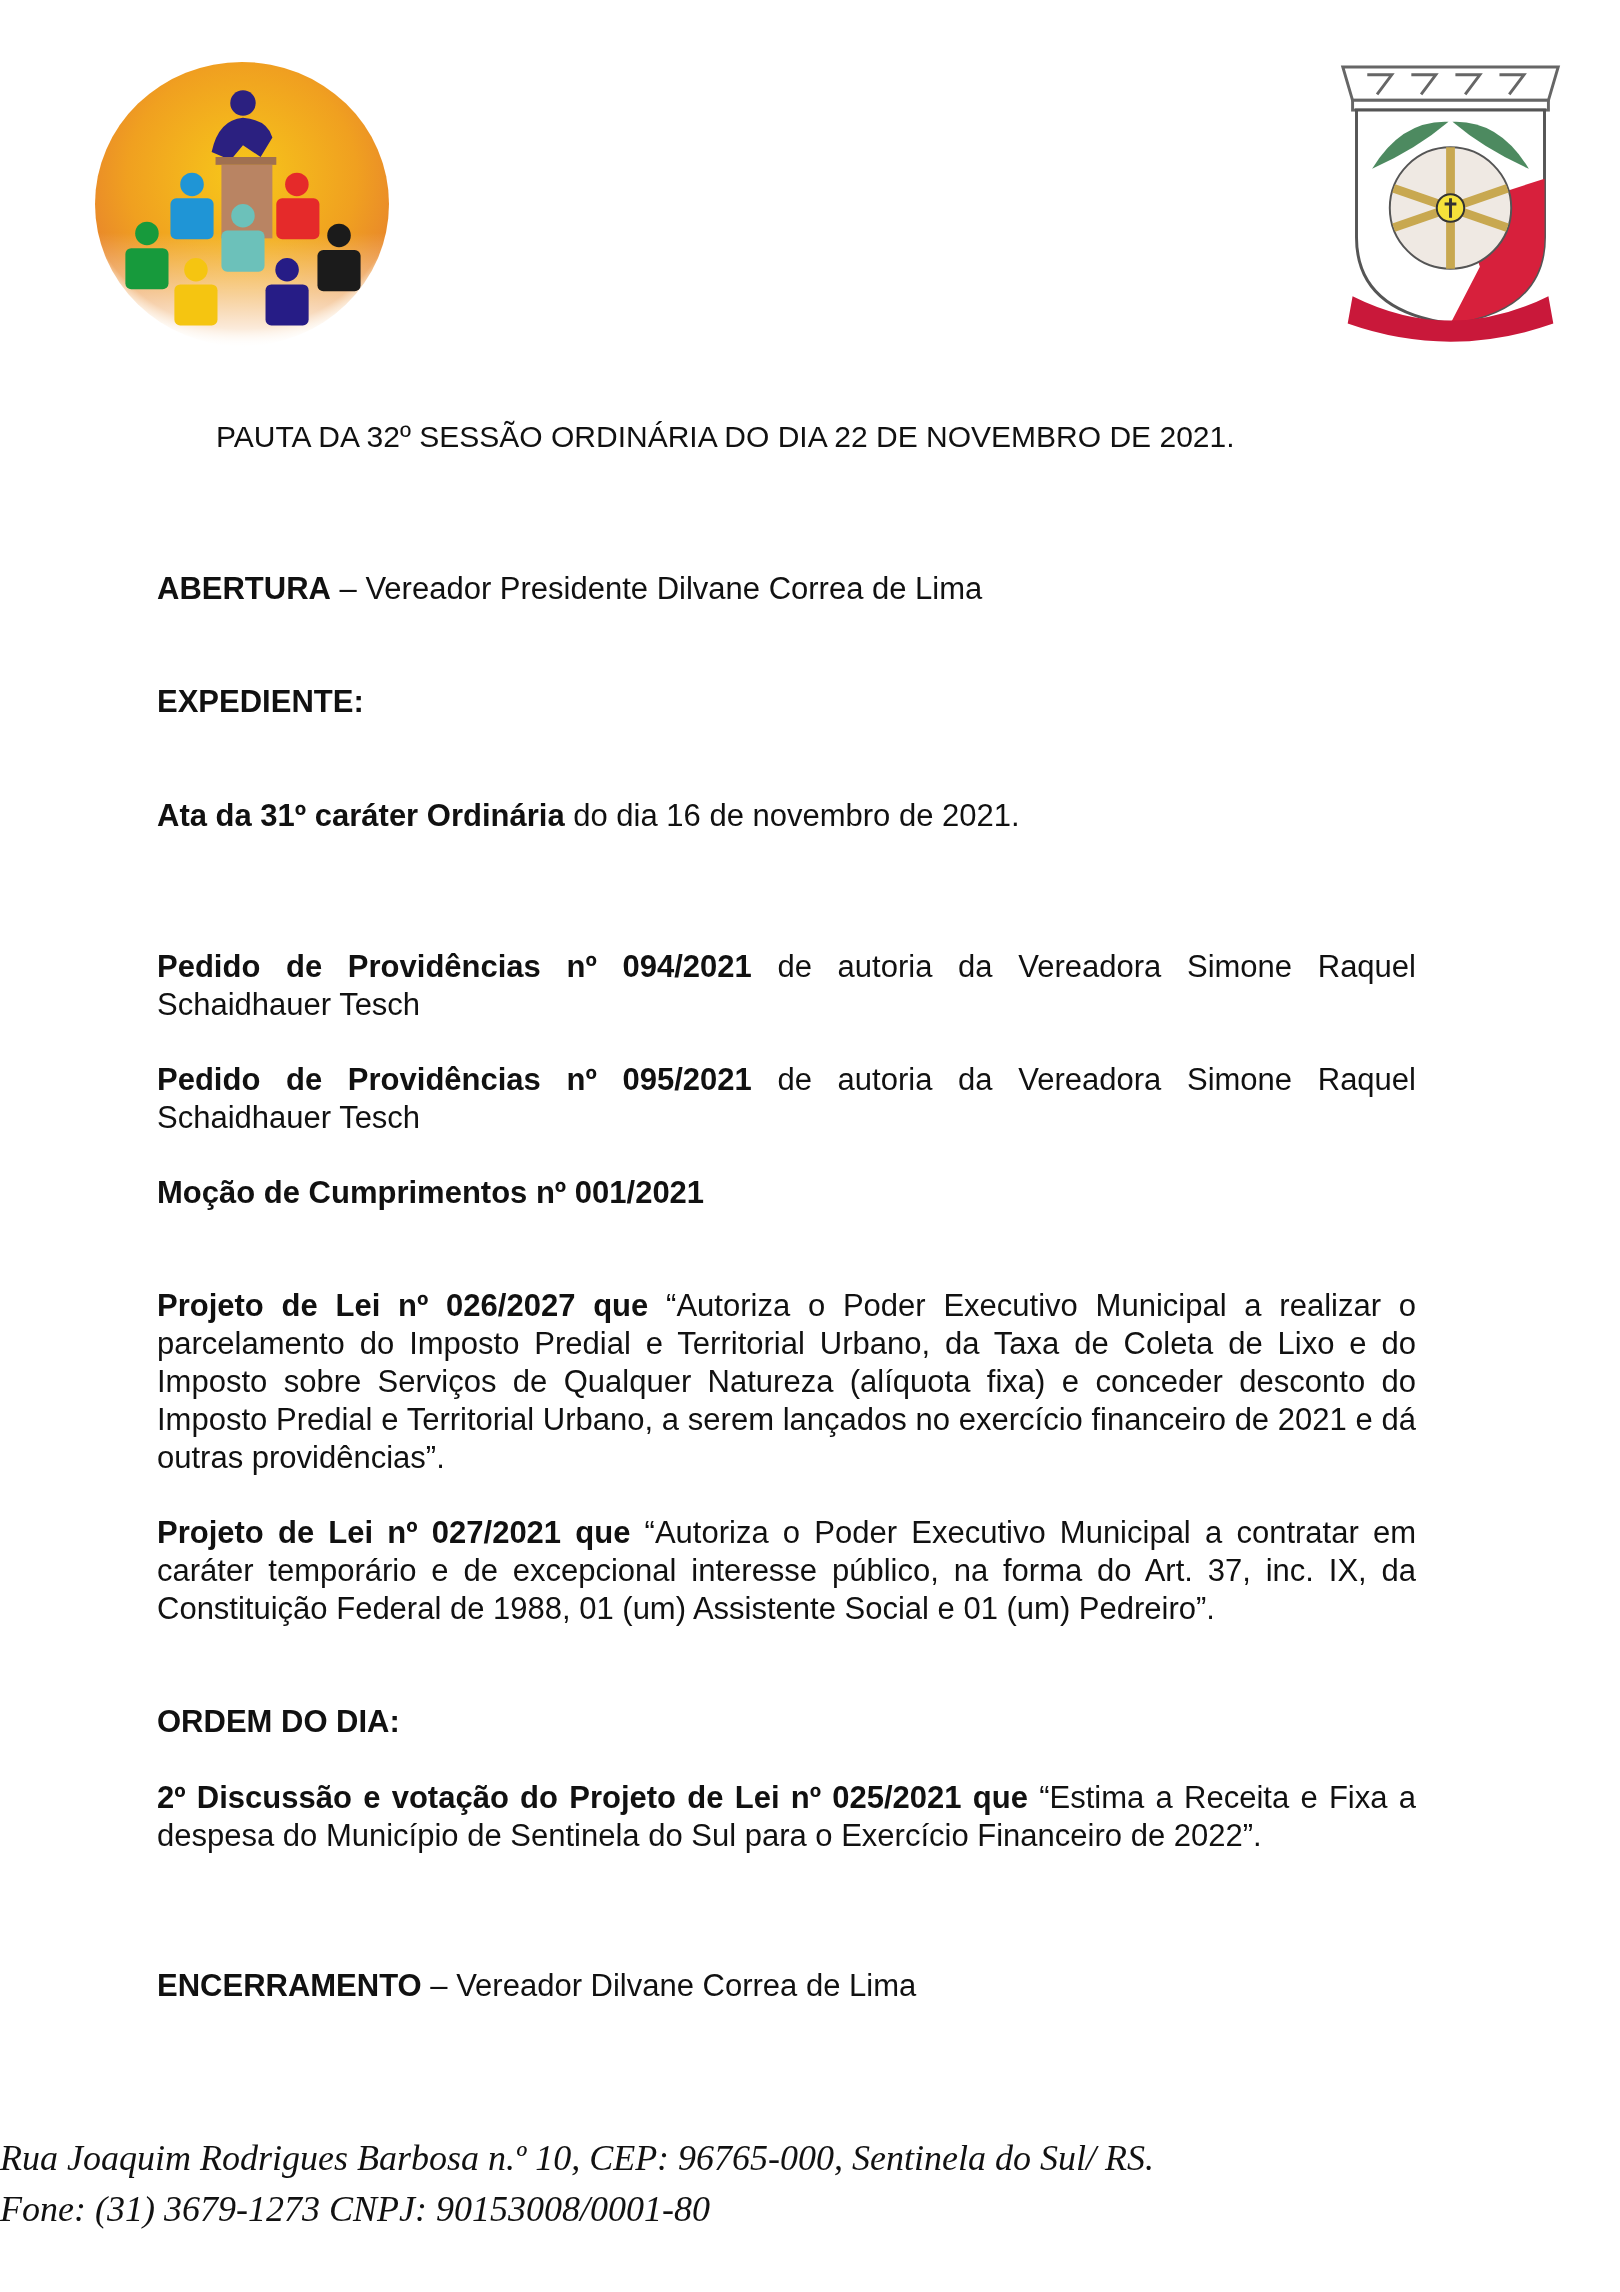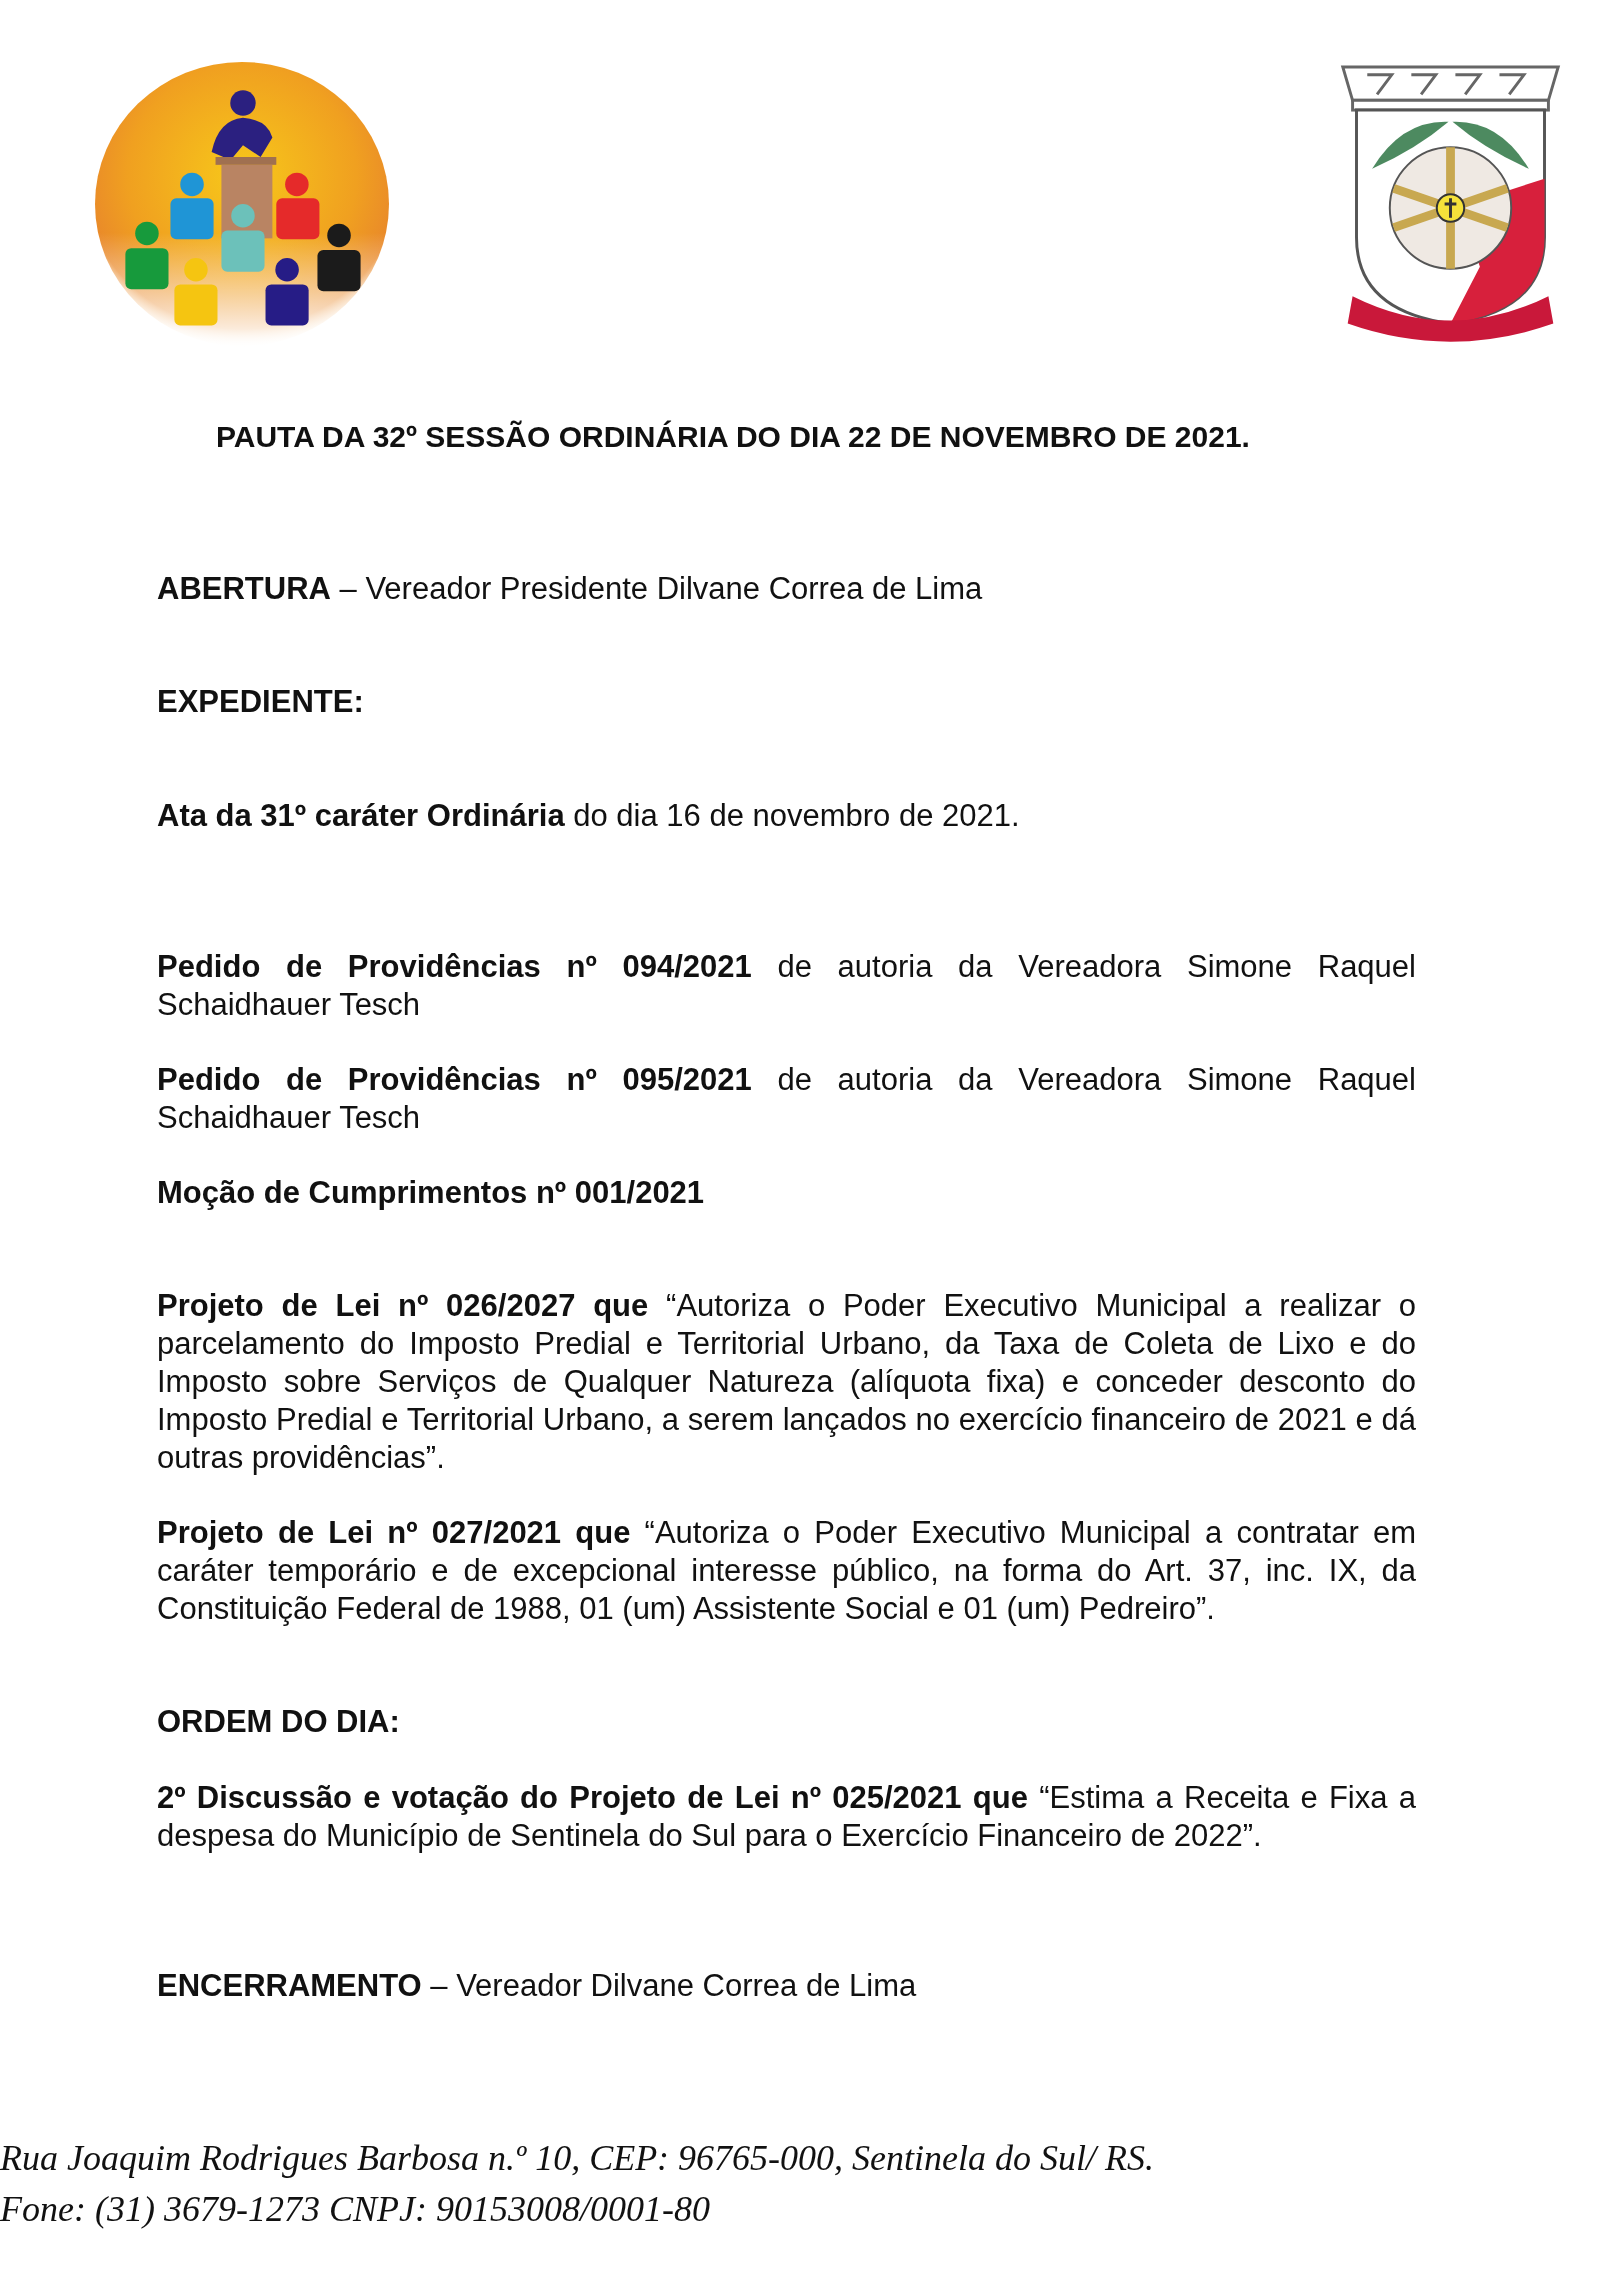--- a/index.html
+++ b/index.html
@@ -6,21 +6,21 @@
     body { width: 1620px; height: 2293px; position: relative; overflow: hidden; color: #111; }
 
     
     .header { position: absolute; left: 0; top: 0; width: 1620px; height: 372px; }
     .logo-left { position: absolute; left: 86px; top: 59px; width: 312px; height: 294px; }
     .title-block { position: absolute; left: 436px; top: 93px; width: 853px; height: 245px; text-align: right; }
     .title-line1 { position: absolute; left: 0; top: 7.8px; width: 823px; text-align: center; font-family: "Liberation Serif", serif; font-weight: bold; color: #d9262b; font-size: 63px; letter-spacing: 2px; transform: scaleY(1.05); }
     .title-line2 { position: absolute; left: 0; top: 76px; width: 843px; text-align: center; font-family: "Liberation Serif", serif; font-weight: bold; color: #d9262b; font-size: 106px; letter-spacing: 1px; line-height: 1; transform: scaleX(0.88); transform-origin: center; }
     .title-line3 { position: absolute; right: 19.6px; top: 176px; font-family: "Liberation Sans", sans-serif; font-weight: bold; color: #1f8b3c; font-size: 45px; }
     .crest { position: absolute; left: 1333px; top: 61px; width: 235px; height: 294px; }
-    .heading { position: absolute; left: 216px; top: 420px; font-size: 30px; font-weight: bold; font-family: "Liberation Sans", sans-serif; }
+    .heading { position: absolute; left: 216px; top: 420px; font-size: 30px; font-weight: normal; font-family: "Liberation Sans", sans-serif; }
     .para { position: absolute; left: 157px; width: 1259px; font-family: "Liberation Sans", sans-serif; font-size: 31px; line-height: 38px; text-align: justify; }
     .para b { font-weight: bold; }
     .footer { position: absolute; left: 0; width: 1620px; text-align: left; font-family: "Liberation Serif", serif; font-style: italic; font-size: 36px; }
   </style>
 </head>
 <body>
 
 <div class="header">
 
   <svg class="logo-left" viewBox="0 0 318 300">

